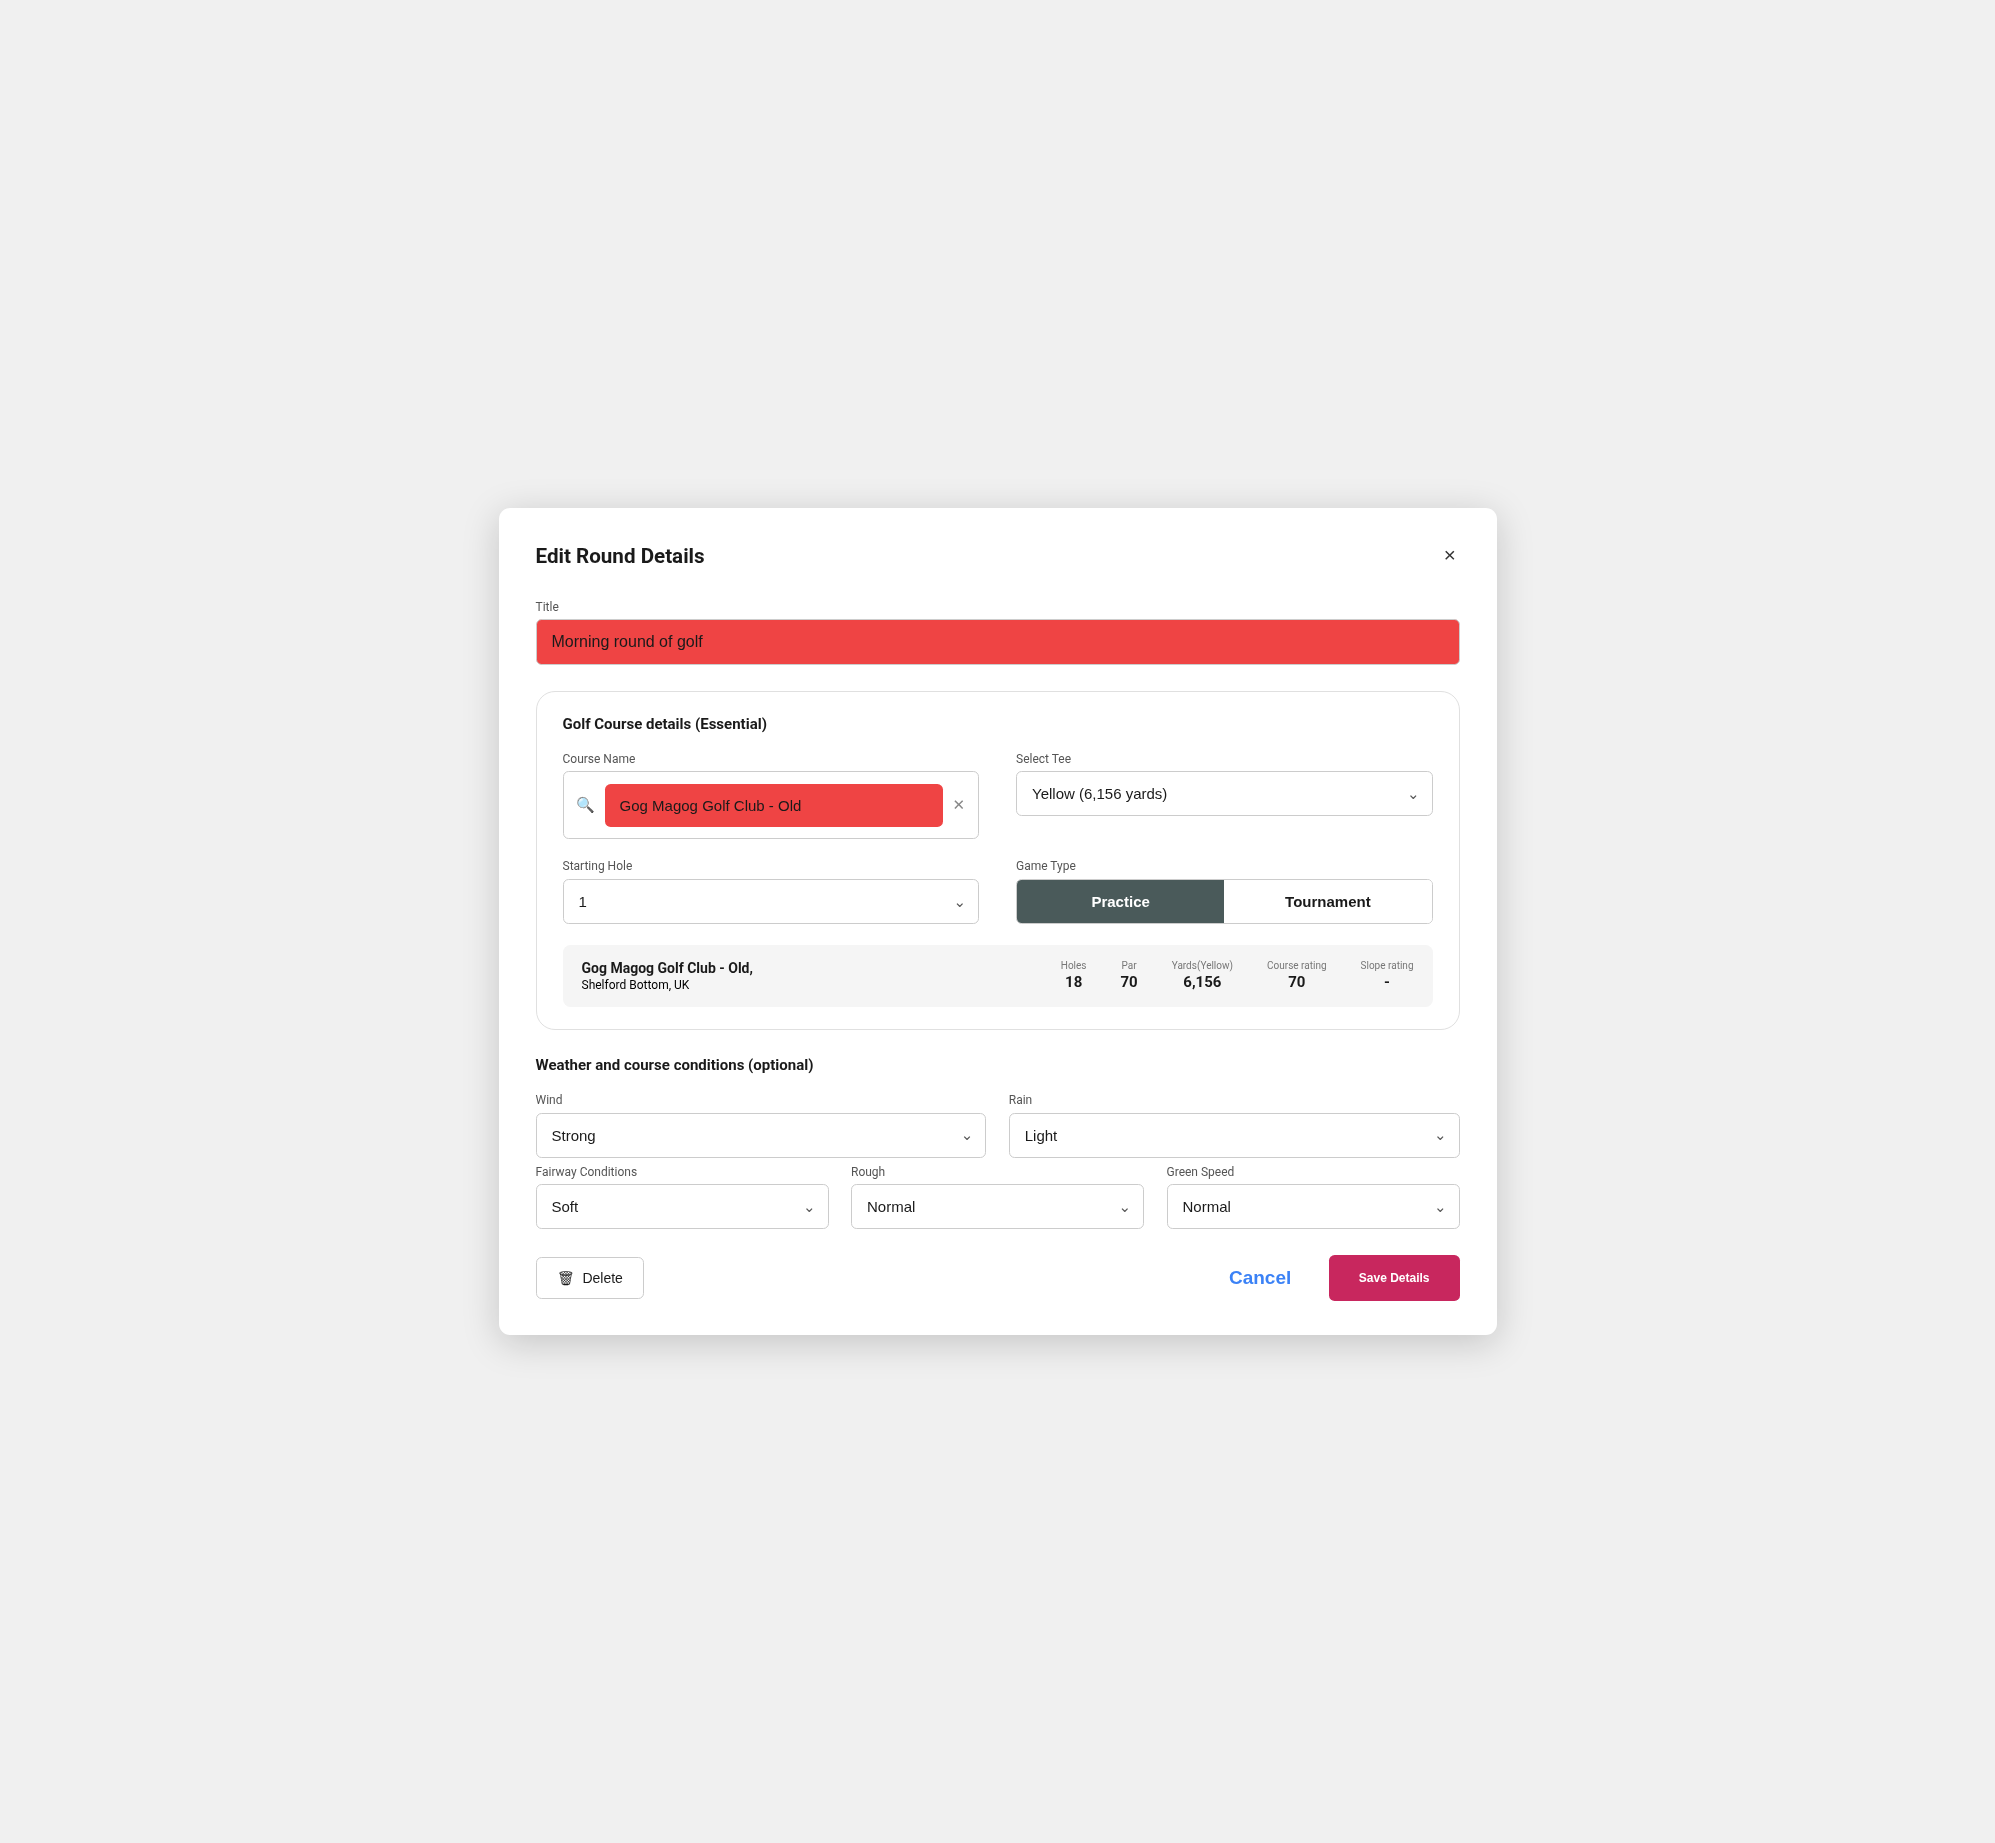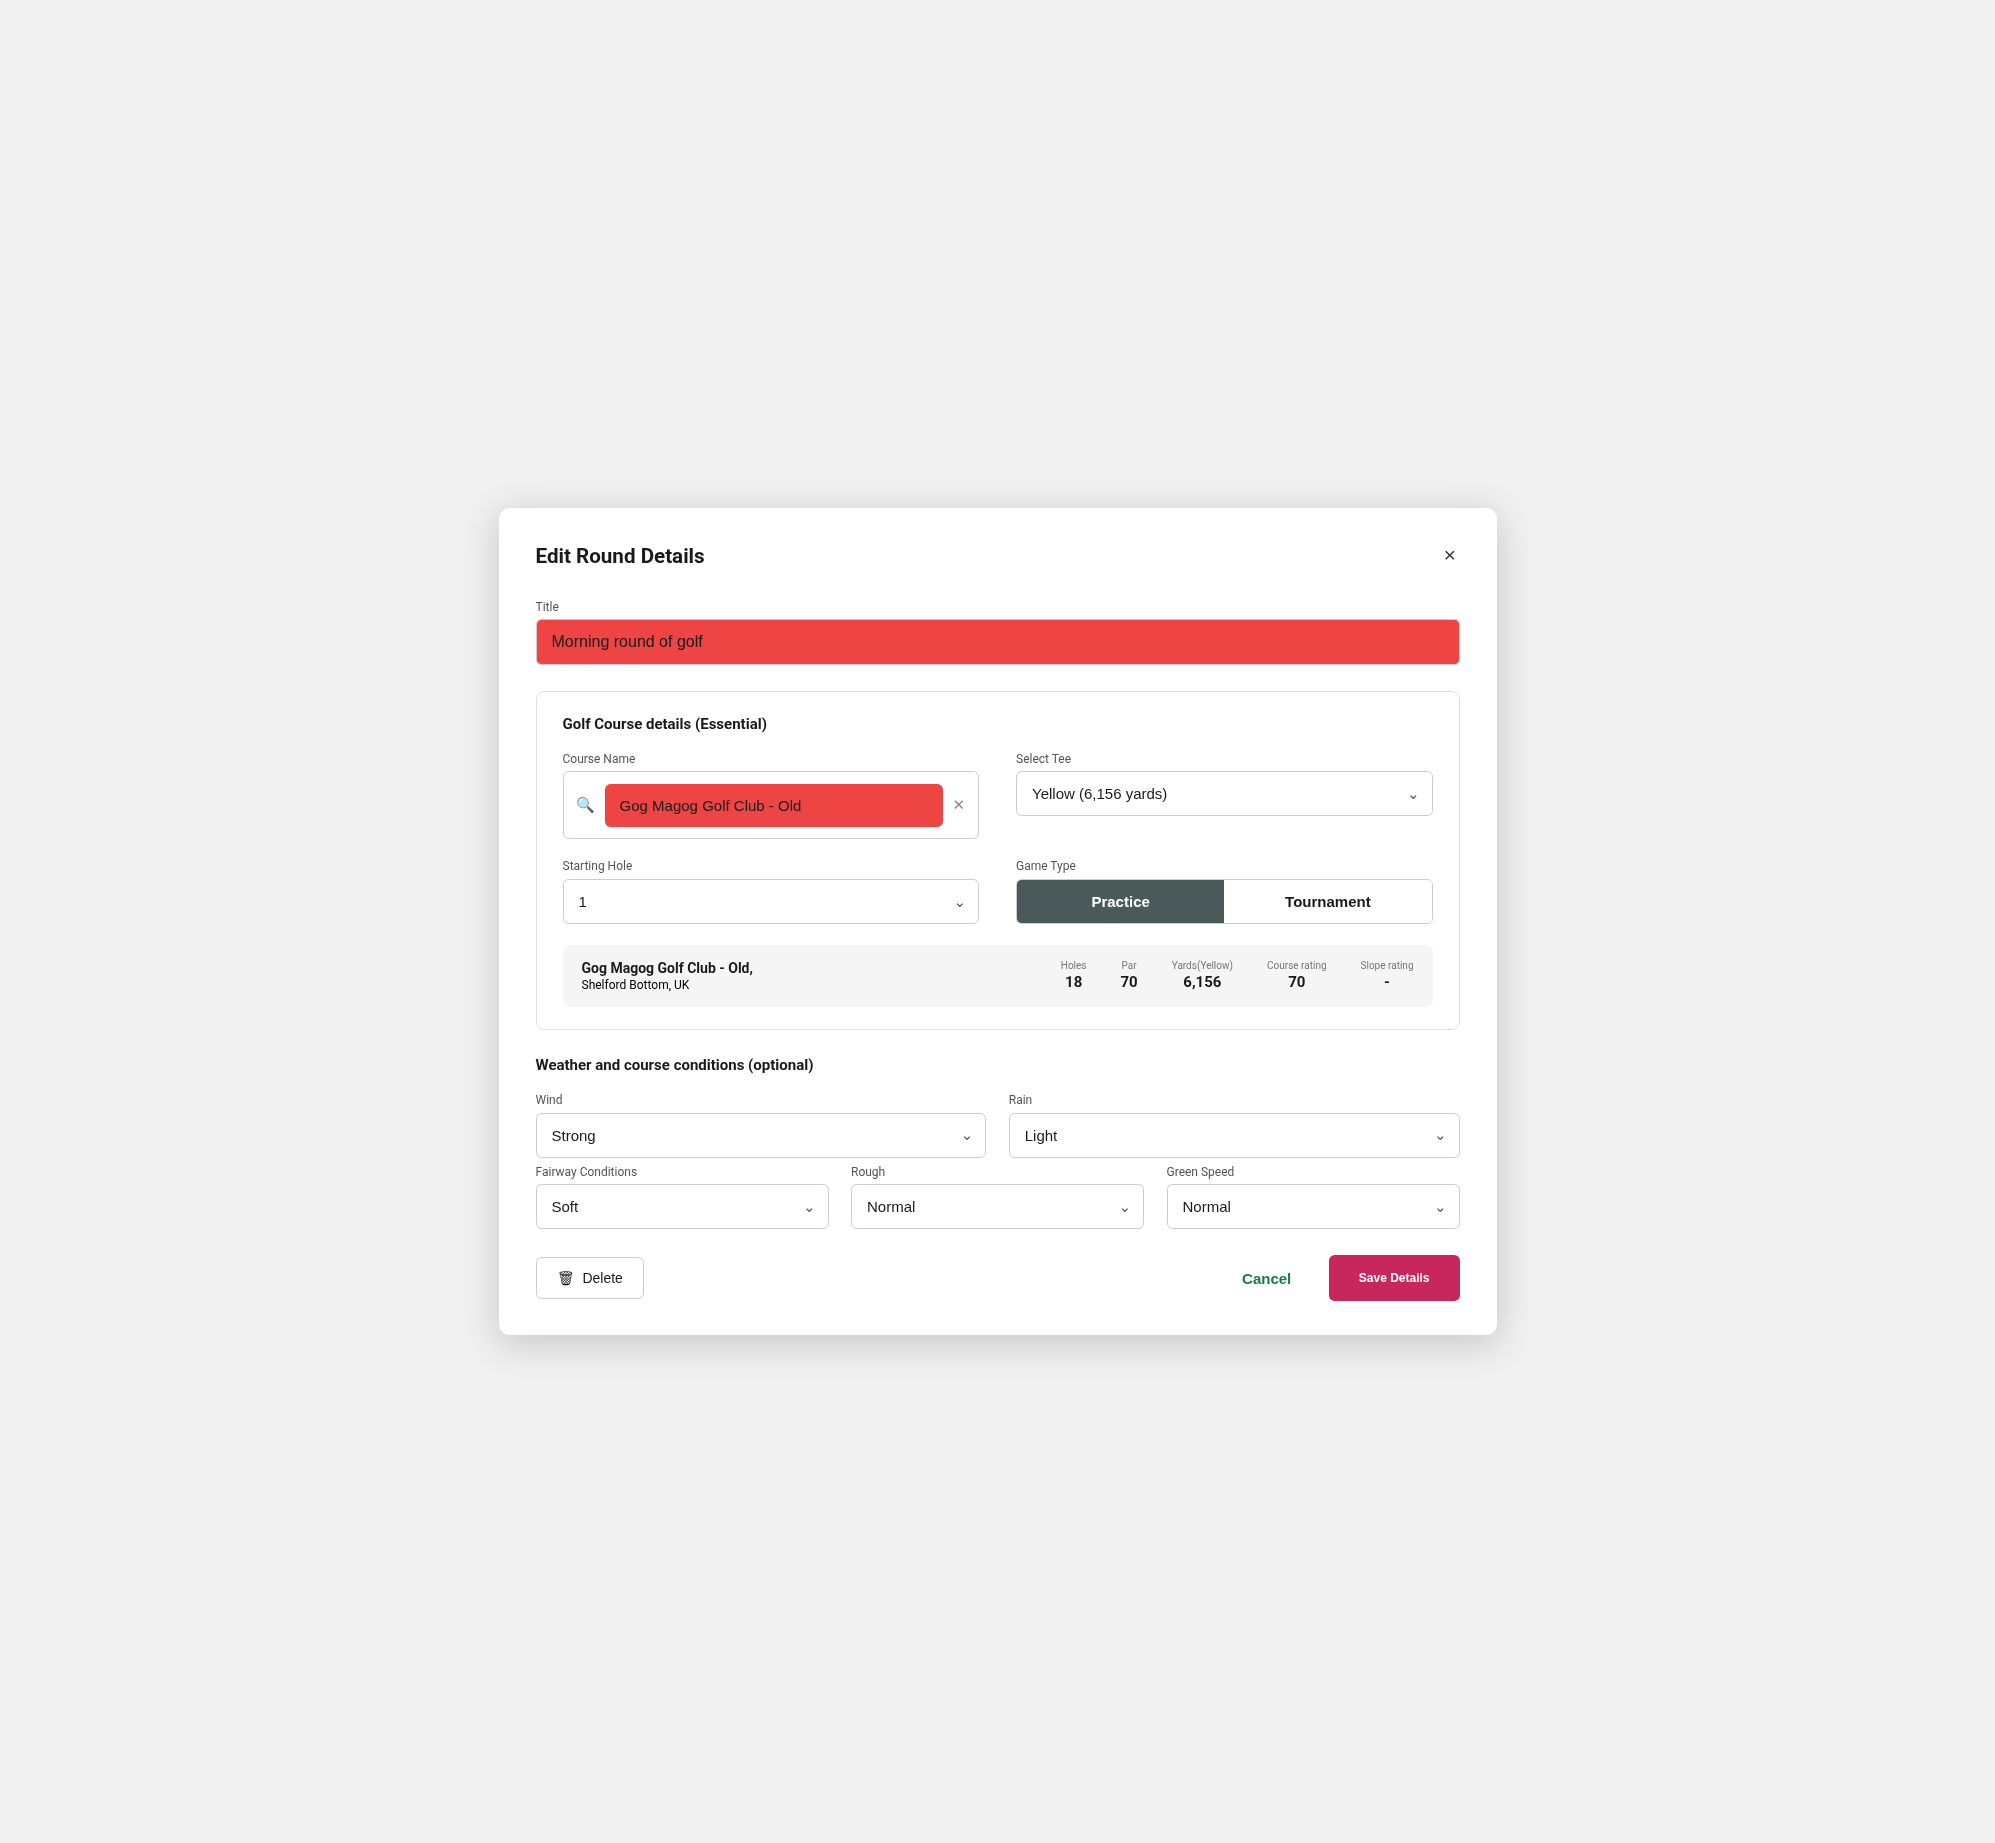--- a/index.html
+++ b/index.html
@@ -104,21 +104,21 @@
       background: #fff;
       min-width: 122px;
       justify-content: center;
     }
     .calendar-icon {
       color: #aaa;
       font-size: 17px;
     }
     .section-box {
       border: 1.4px solid #e0e0e0;
-      border-radius: 8px;
+      border-radius: 19px;
       padding: 22.5px 26px;
       margin-bottom: 26px;
     }
     .section-title {
       font-size: 15px;
       font-weight: 700;
       color: #1a1a1a;
       margin-bottom: 19px;
     }
     .two-col {
@@ -280,23 +280,23 @@
       font-weight: 400;
     }
     .footer-right {
       display: flex;
       align-items: center;
       gap: 22.5px;
     }
     .cancel-btn {
       background: none;
       border: none;
-      font-size: 15px;
+      font-size: 19px;
       font-weight: 600;
-      color: #15803d;
+      color: #3b82f6;
       cursor: pointer;
       padding: 12px 15px;
     }
     .save-btn {
       background: #c8275e;
       color: #fff;
       border: none;
       border-radius: 5.6px;
       padding: 16px 30px;
       font-size: 12px;

